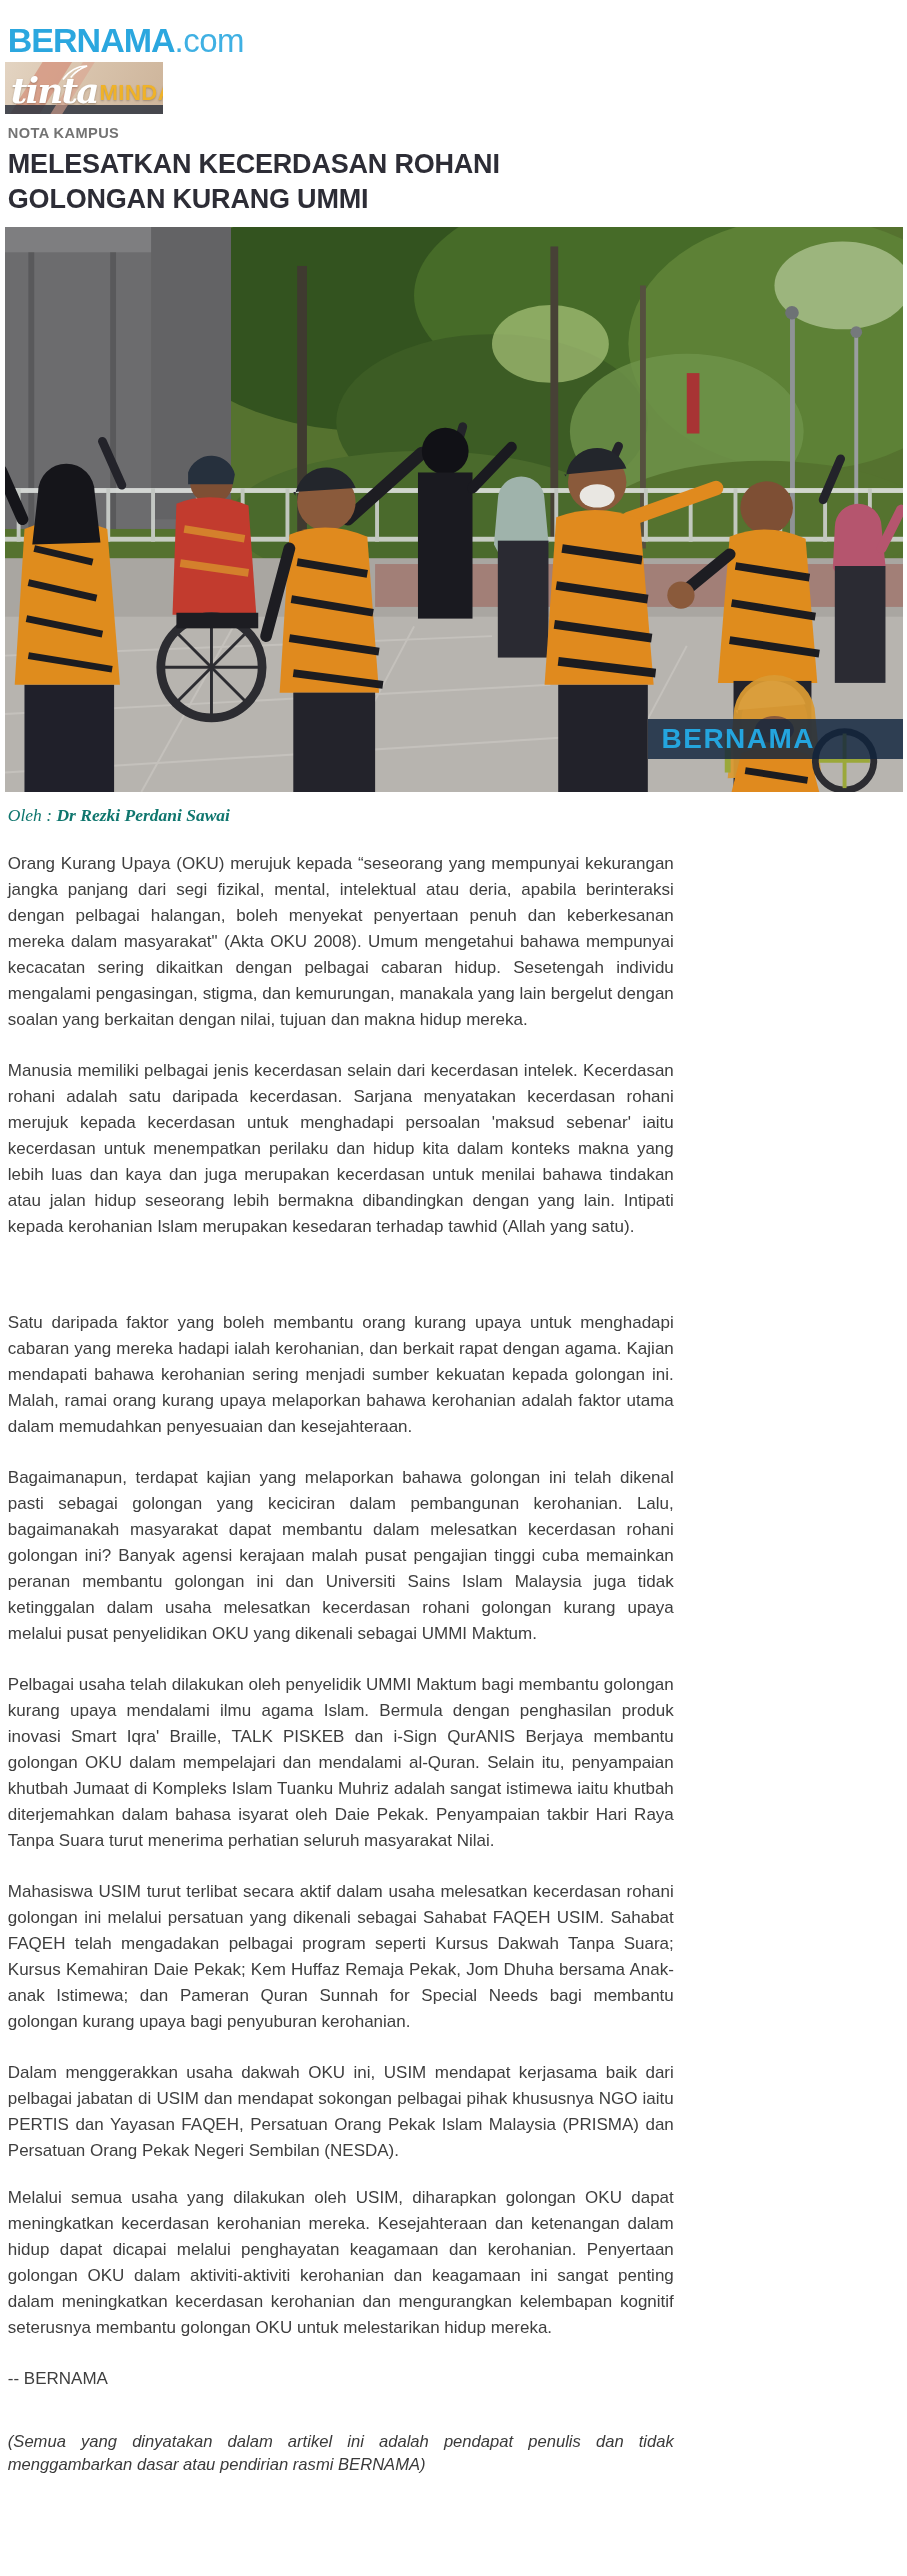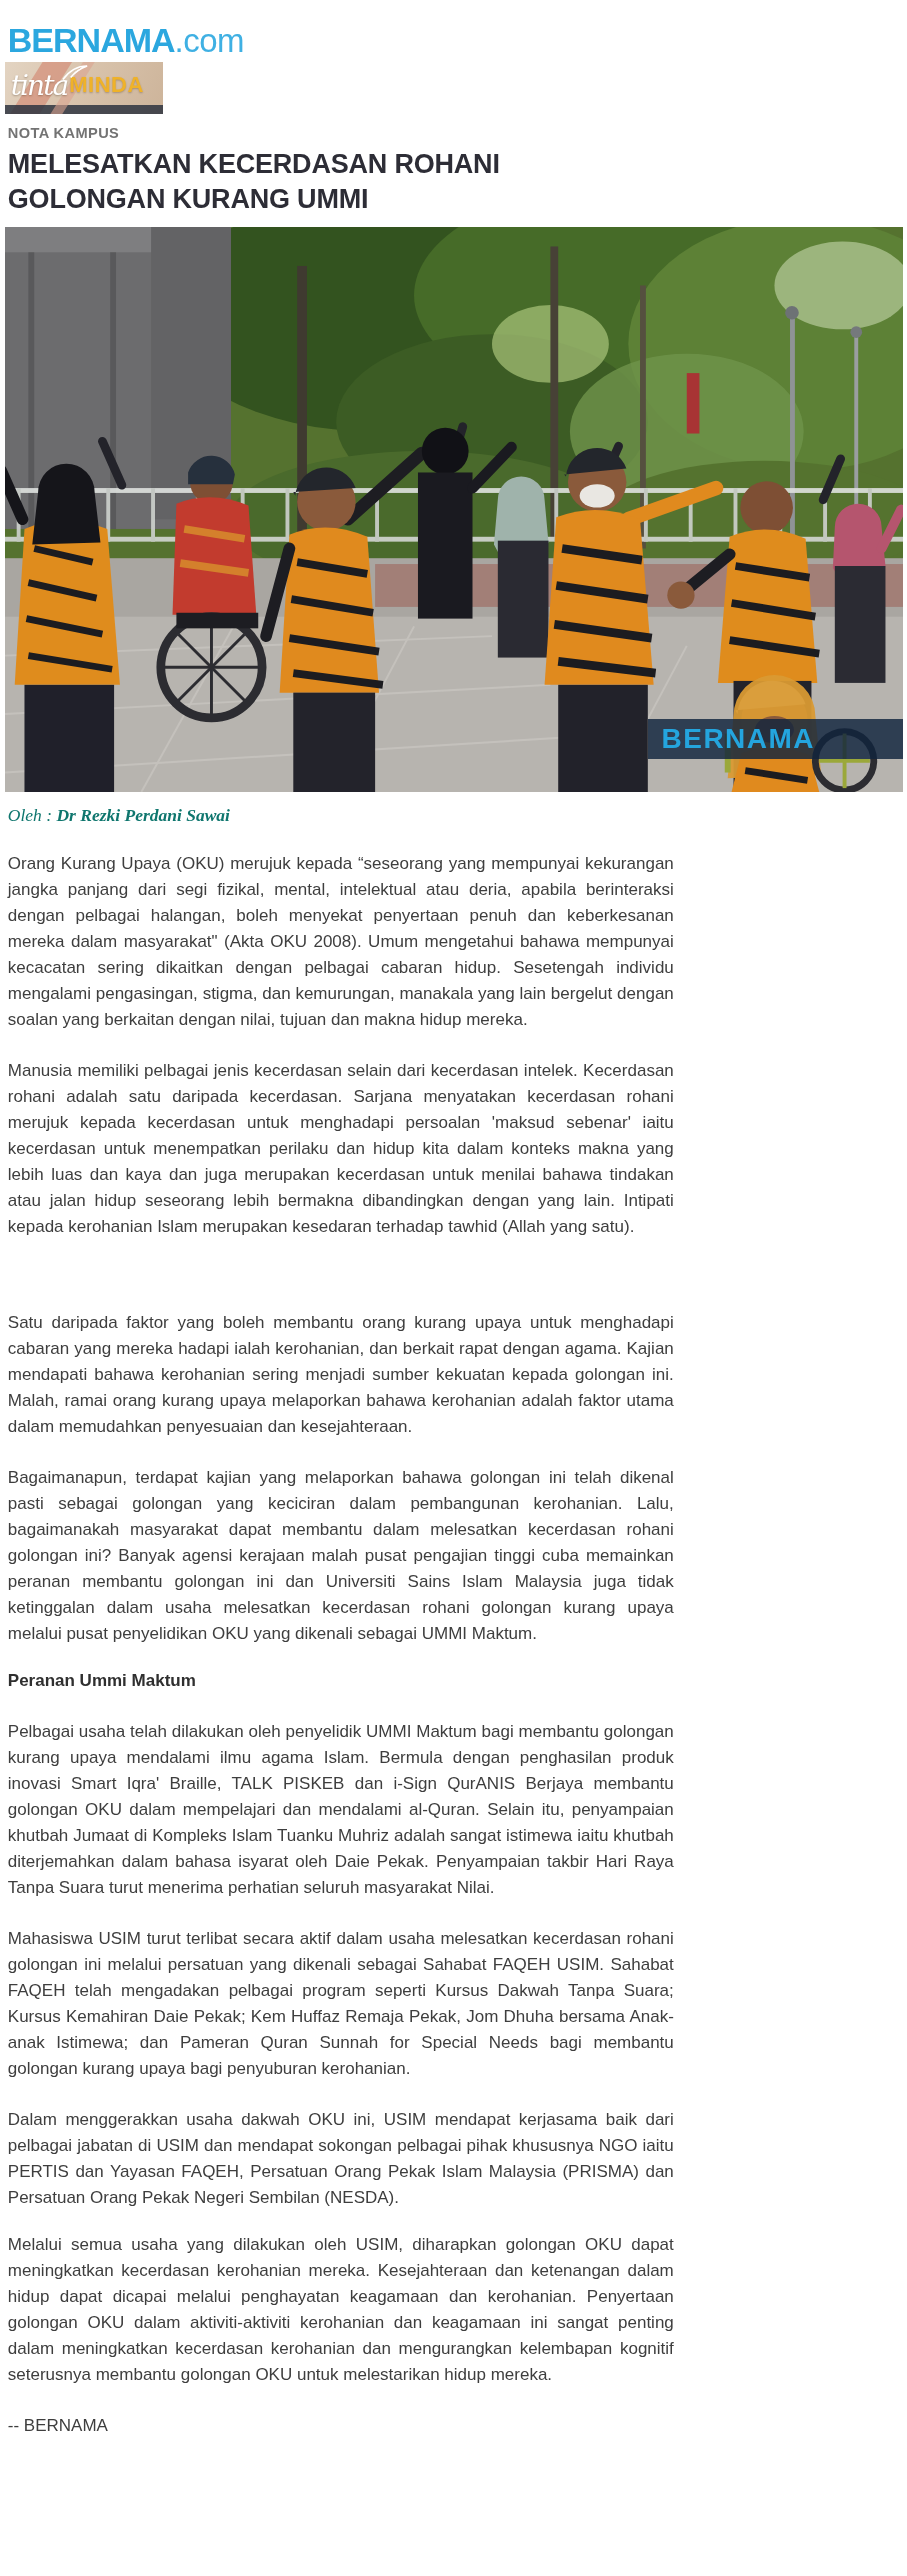--- a/index.html
+++ b/index.html
@@ -11,21 +11,21 @@
   .logo{display:inline-block;line-height:1;cursor:pointer;}
   .logo-bold{font-family:"Liberation Sans",sans-serif;font-weight:800;font-size:34px;color:#2ba7df;letter-spacing:-1px;}
   .logo-suffix{font-family:"Liberation Sans",sans-serif;font-weight:400;font-size:33px;color:#3fb0e3;letter-spacing:-0.5px;}
 
   .badge{position:relative;width:158px;height:52px;margin:4.9px 0 0 -2.9px;overflow:hidden;cursor:pointer;
          background:linear-gradient(115deg,#e3d4c2 0%,#d9c4ad 45%,#cdb49a 100%);}
   .badge:before{content:"";position:absolute;left:17.5px;top:-17.5px;width:25px;height:107px;background:#d4917c;opacity:.75;transform:rotate(32deg);}
   .badge:after{content:"";position:absolute;left:56px;top:-17.5px;width:9.7px;height:107px;background:#dba48f;opacity:.6;transform:rotate(32deg);}
   .badge-bottom{position:absolute;left:0;bottom:0;width:100%;height:8.8px;background:#2e3440;opacity:.85;}
   .badge-text{position:absolute;left:5.8px;top:6.8px;z-index:2;white-space:nowrap;}
-  .badge-script{font-family:"DejaVu Serif",serif;font-style:italic;font-weight:400;font-size:28px;color:#ffffff;letter-spacing:-1.9px;text-shadow:0 1px 1.9px rgba(60,40,20,.35);}
+  .badge-script{font-family:"DejaVu Serif",serif;font-style:italic;font-weight:700;font-size:36px;color:#ffffff;letter-spacing:-1.9px;text-shadow:0 1px 1.9px rgba(60,40,20,.35);}
   .badge-caps{font-family:"Liberation Sans",sans-serif;font-weight:800;font-size:22px;color:#efb229;letter-spacing:0.5px;margin-left:1.9px;vertical-align:2.9px;text-shadow:0 1px 1.9px rgba(60,40,20,.3);}
   .badge-quill{position:absolute;left:56px;top:1.9px;z-index:3;}
 
   .category{margin-top:10.7px;font-weight:800;font-size:14.6px;letter-spacing:0.4px;color:#737373;}
   h1{margin:5.8px 0 0 0;max-width:643px;font-weight:800;font-size:27px;line-height:35px;color:#2d2d36;letter-spacing:-0.2px;}
 
   
   figure{margin:10.7px 0 0 4.9px;padding:0;position:relative;width:898px;height:565px;}
   figure svg{display:block;width:898px;height:565px;}
   .watermark{position:absolute;right:0;bottom:33px;width:255px;height:40px;background:rgba(16,35,61,.82);
@@ -241,22 +241,22 @@
     <span class="byline-prefix">Oleh :</span>
     <span class="byline-author">Dr Rezki Perdani Sawai</span>
   </div>
 
   <div class="article">
       <p>Orang Kurang Upaya (OKU) merujuk kepada “seseorang yang mempunyai kekurangan jangka panjang dari segi fizikal, mental, intelektual atau deria, apabila berinteraksi dengan pelbagai halangan, boleh menyekat penyertaan penuh dan keberkesanan mereka dalam masyarakat" (Akta OKU 2008). Umum mengetahui bahawa mempunyai kecacatan sering dikaitkan dengan pelbagai cabaran hidup. Sesetengah individu mengalami pengasingan, stigma, dan kemurungan, manakala yang lain bergelut dengan soalan yang berkaitan dengan nilai, tujuan dan makna hidup mereka.</p>
       <p>Manusia memiliki pelbagai jenis kecerdasan selain dari kecerdasan intelek. Kecerdasan rohani adalah satu daripada kecerdasan. Sarjana menyatakan kecerdasan rohani merujuk kepada kecerdasan untuk menghadapi persoalan 'maksud sebenar' iaitu kecerdasan untuk menempatkan perilaku dan hidup kita dalam konteks makna yang lebih luas dan kaya dan juga merupakan kecerdasan untuk menilai bahawa tindakan atau jalan hidup seseorang lebih bermakna dibandingkan dengan yang lain. Intipati kepada kerohanian Islam merupakan kesedaran terhadap tawhid (Allah yang satu).</p>
       <div class="para-gap"></div>
       <p>Satu daripada faktor yang boleh membantu orang kurang upaya untuk menghadapi cabaran yang mereka hadapi ialah kerohanian, dan berkait rapat dengan agama. Kajian mendapati bahawa kerohanian sering menjadi sumber kekuatan kepada golongan ini. Malah, ramai orang kurang upaya melaporkan bahawa kerohanian adalah faktor utama dalam memudahkan penyesuaian dan kesejahteraan.</p>
       <p>Bagaimanapun, terdapat kajian yang melaporkan bahawa golongan ini telah dikenal pasti sebagai golongan yang keciciran dalam pembangunan kerohanian. Lalu, bagaimanakah masyarakat dapat membantu dalam melesatkan kecerdasan rohani golongan ini? Banyak agensi kerajaan malah pusat pengajian tinggi cuba memainkan peranan membantu golongan ini dan Universiti Sains Islam Malaysia juga tidak ketinggalan dalam usaha melesatkan kecerdasan rohani golongan kurang upaya melalui pusat penyelidikan OKU yang dikenali sebagai UMMI Maktum.</p>
-      <h3>Peranan Ummi Maktum</h3>
       <p>Pelbagai usaha telah dilakukan oleh penyelidik UMMI Maktum bagi membantu golongan kurang upaya mendalami ilmu agama Islam. Bermula dengan penghasilan produk inovasi Smart Iqra' Braille, TALK PISKEB dan i-Sign QurANIS Berjaya membantu golongan OKU dalam mempelajari dan mendalami al-Quran. Selain itu, penyampaian khutbah Jumaat di Kompleks Islam Tuanku Muhriz adalah sangat istimewa iaitu khutbah diterjemahkan dalam bahasa isyarat oleh Daie Pekak. Penyampaian takbir Hari Raya Tanpa Suara turut menerima perhatian seluruh masyarakat Nilai.</p>
       <p>Mahasiswa USIM turut terlibat secara aktif dalam usaha melesatkan kecerdasan rohani golongan ini melalui persatuan yang dikenali sebagai Sahabat FAQEH USIM. Sahabat FAQEH telah mengadakan pelbagai program seperti Kursus Dakwah Tanpa Suara; Kursus Kemahiran Daie Pekak; Kem Huffaz Remaja Pekak, Jom Dhuha bersama Anak-anak Istimewa; dan Pameran Quran Sunnah for Special Needs bagi membantu golongan kurang upaya bagi penyuburan kerohanian.</p>
       <p>Dalam menggerakkan usaha dakwah OKU ini, USIM mendapat kerjasama baik dari pelbagai jabatan di USIM dan mendapat sokongan pelbagai pihak khususnya NGO iaitu PERTIS dan Yayasan FAQEH, Persatuan Orang Pekak Islam Malaysia (PRISMA) dan Persatuan Orang Pekak Negeri Sembilan (NESDA).</p>
       <p class="tight">Melalui semua usaha yang dilakukan oleh USIM, diharapkan golongan OKU dapat meningkatkan kecerdasan kerohanian mereka. Kesejahteraan dan ketenangan dalam hidup dapat dicapai melalui penghayatan keagamaan dan kerohanian. Penyertaan golongan OKU dalam aktiviti-aktiviti kerohanian dan keagamaan ini sangat penting dalam meningkatkan kecerdasan kerohanian dan mengurangkan kelembapan kognitif seterusnya membantu golongan OKU untuk melestarikan hidup mereka.</p>
       <p class="signoff">-- BERNAMA</p>
+      <p class="disclaimer">(Semua yang dinyatakan dalam artikel ini adalah pendapat penulis dan tidak menggambarkan dasar atau pendirian rasmi BERNAMA)</p>
     </div>
 
 </div>
 
 
 </body></html>

